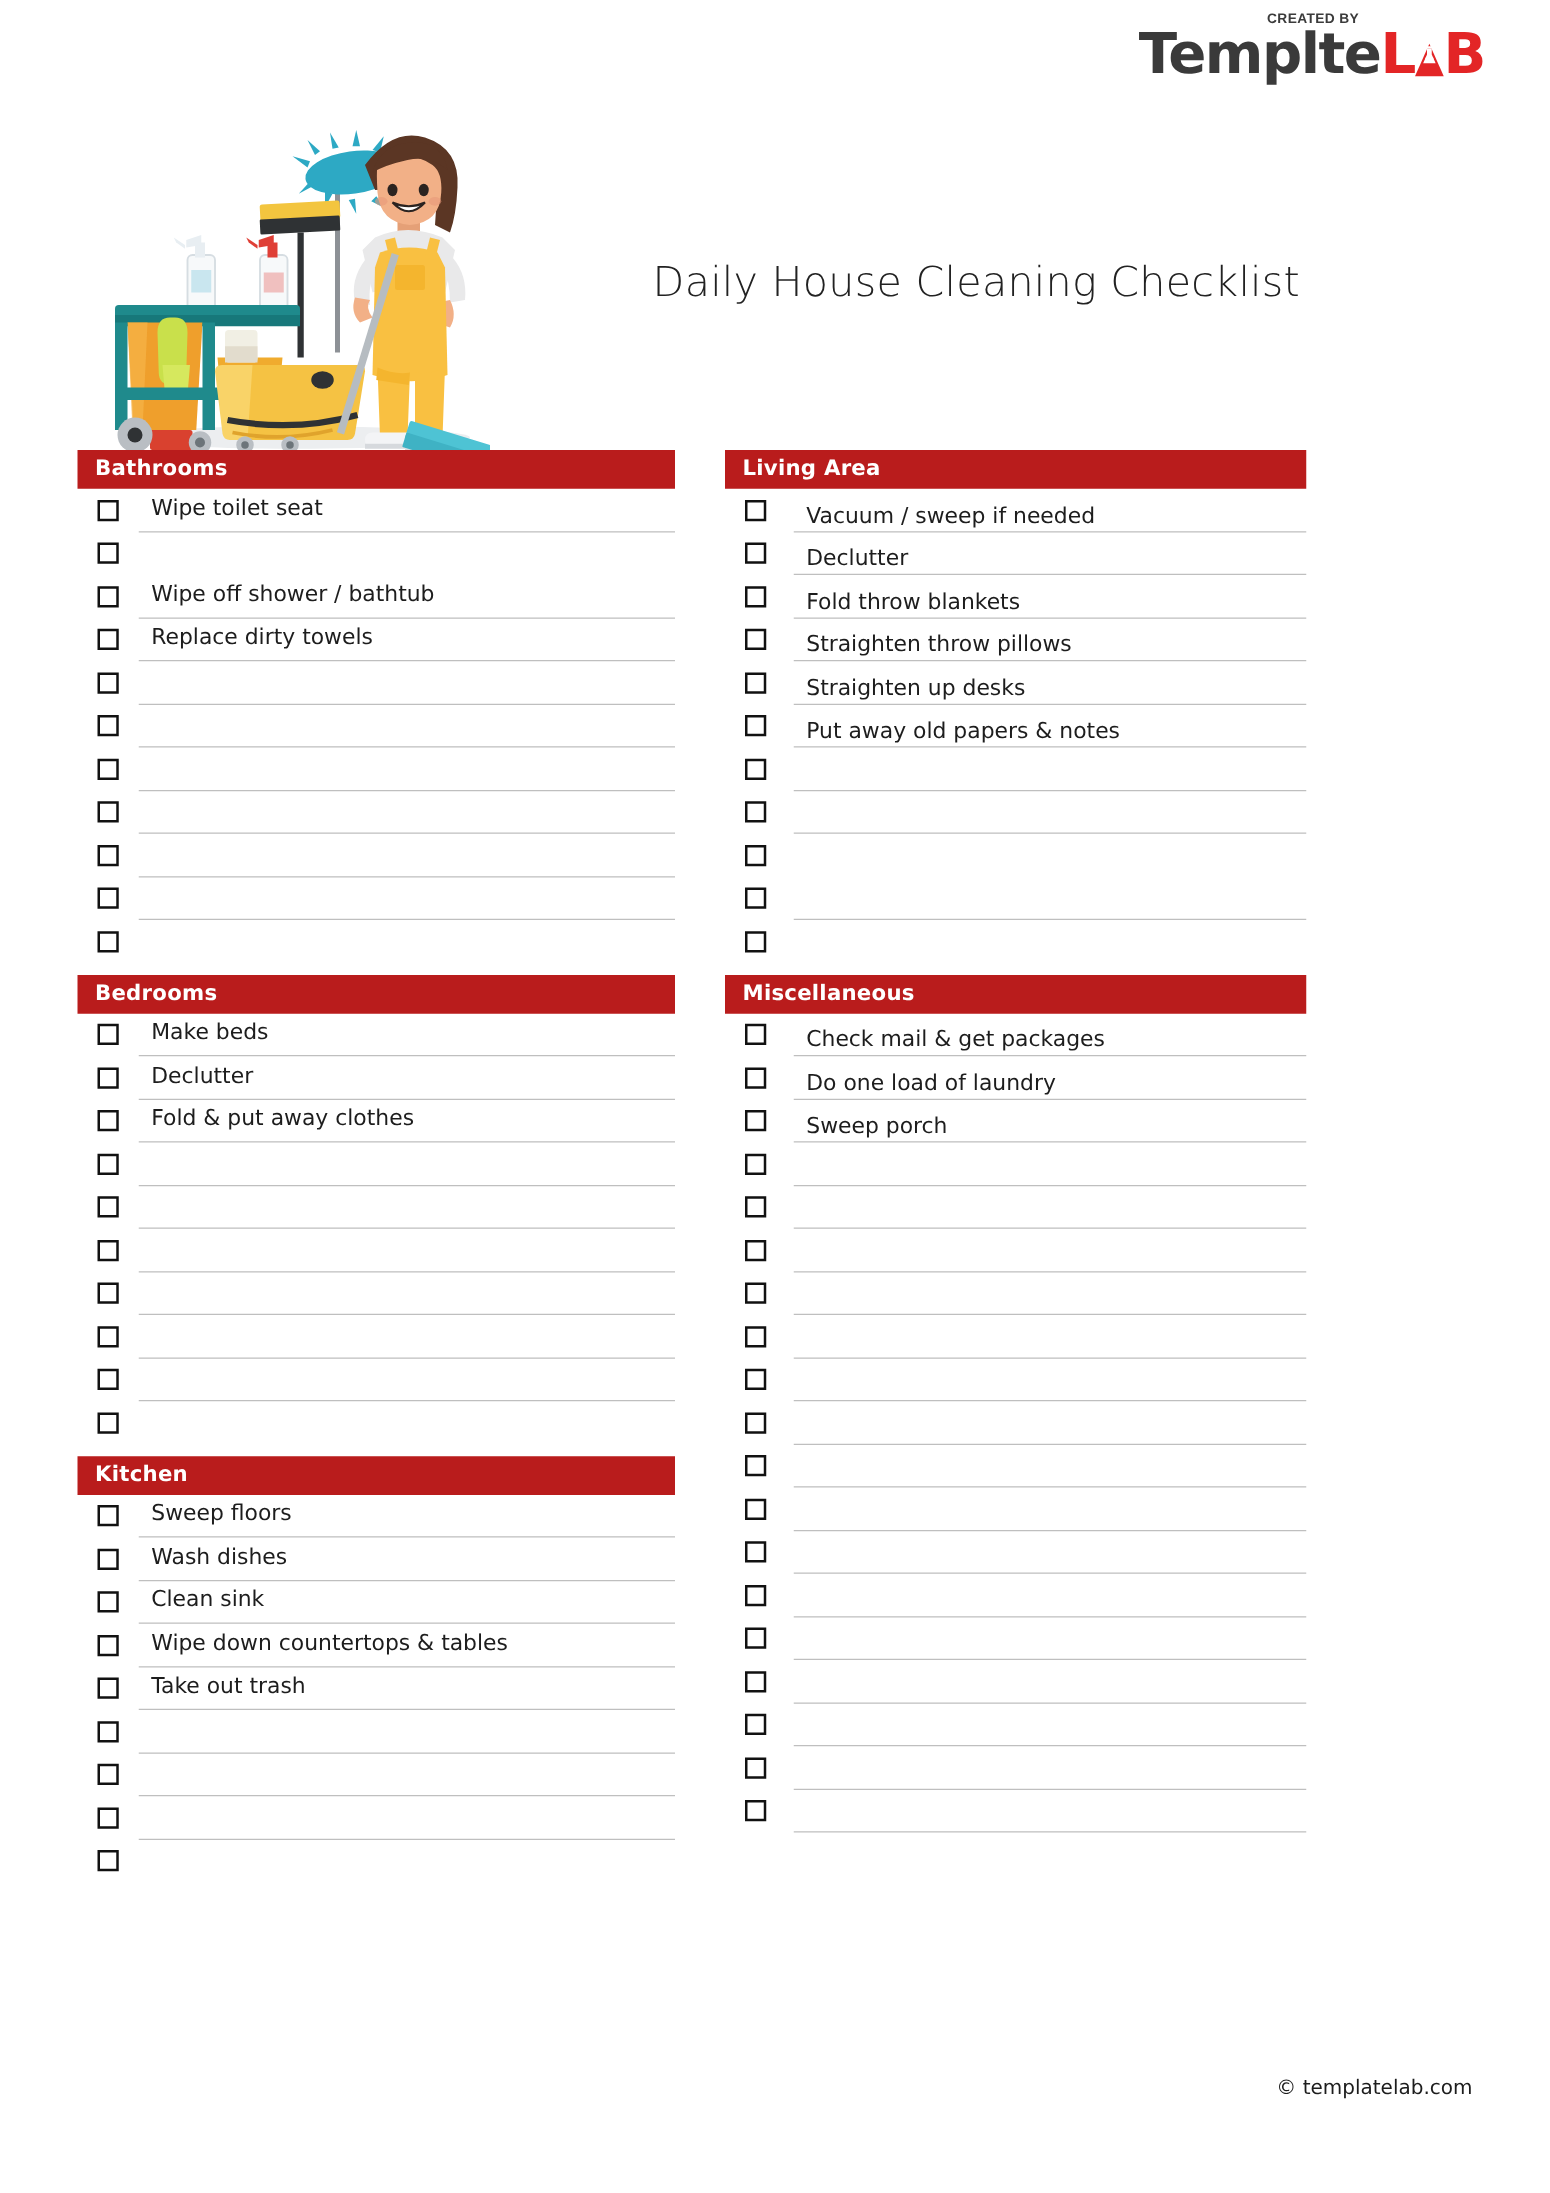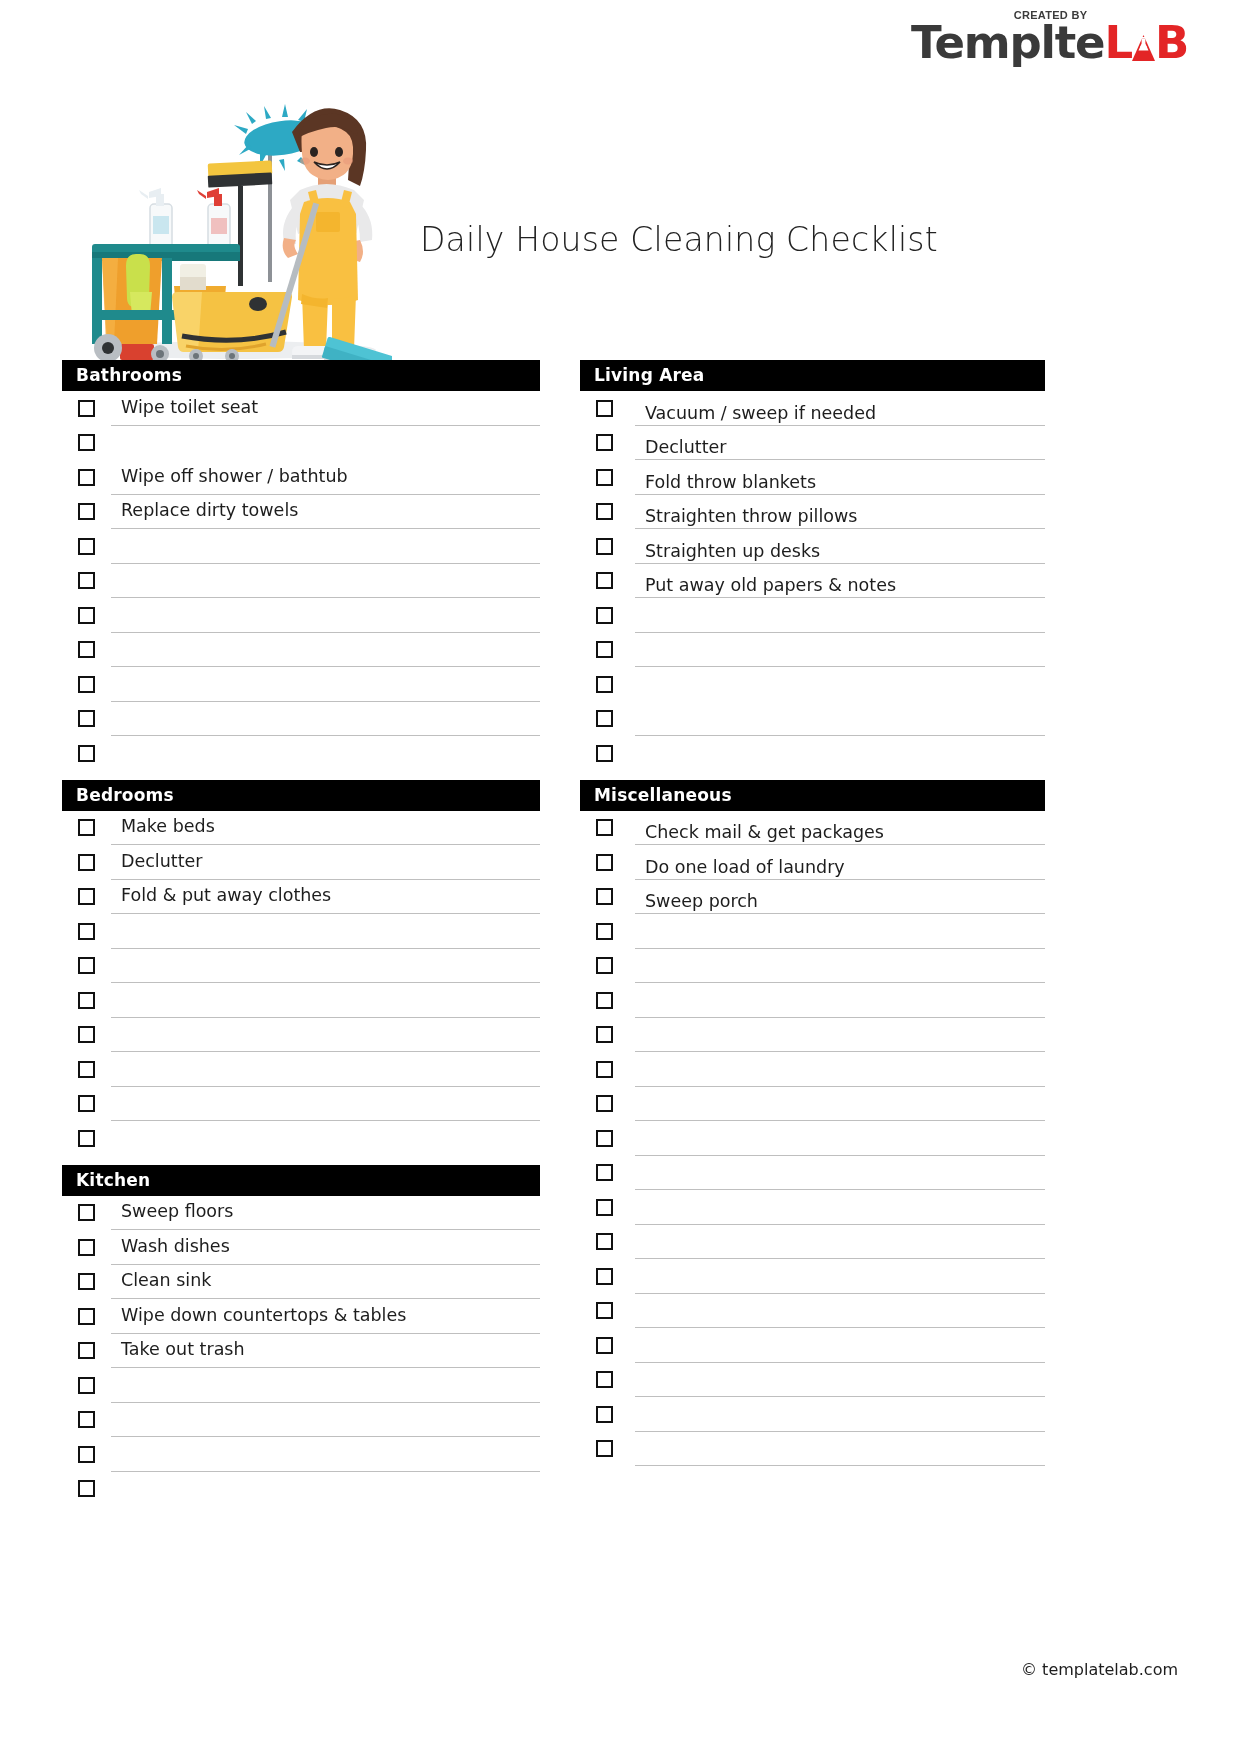--- a/index.html
+++ b/index.html
@@ -70,23 +70,23 @@
     top: 96px;
     width: 306px;
     height: 268px;
   }
   .illustration svg { display: block; }
 
   
   .page-title {
     position: absolute;
     left: 420px;
-    top: 220px;
+    top: 206px;
     width: 620px;
-    text-align: left;
+    text-align: right;
     font-family: "DejaVu Sans", "Liberation Sans", sans-serif;
     font-size: 33px;
     font-weight: 300;
     color: #222222;
     letter-spacing: 0.2px;
     white-space: nowrap;
   }
 
   
   .col {
@@ -94,21 +94,21 @@
     top: 360px;
   }
   .col-left  { left: 62px;  width: 478px; }
   .col-right { left: 580px; width: 465px; }
 
   
   .section { margin: 0; }
   .section + .section { margin-top: 9px; }
 
   .section-header {
-    background: #000000;
+    background: #b91c1c;
     color: #ffffff;
     font-family: "DejaVu Sans", "Liberation Sans", sans-serif;
     font-size: 17px;
     font-weight: bold;
     letter-spacing: 0.2px;
     padding: 6px 0 7px 14px;
     height: 18px;
     line-height: 18px;
     box-sizing: content-box;
   }

